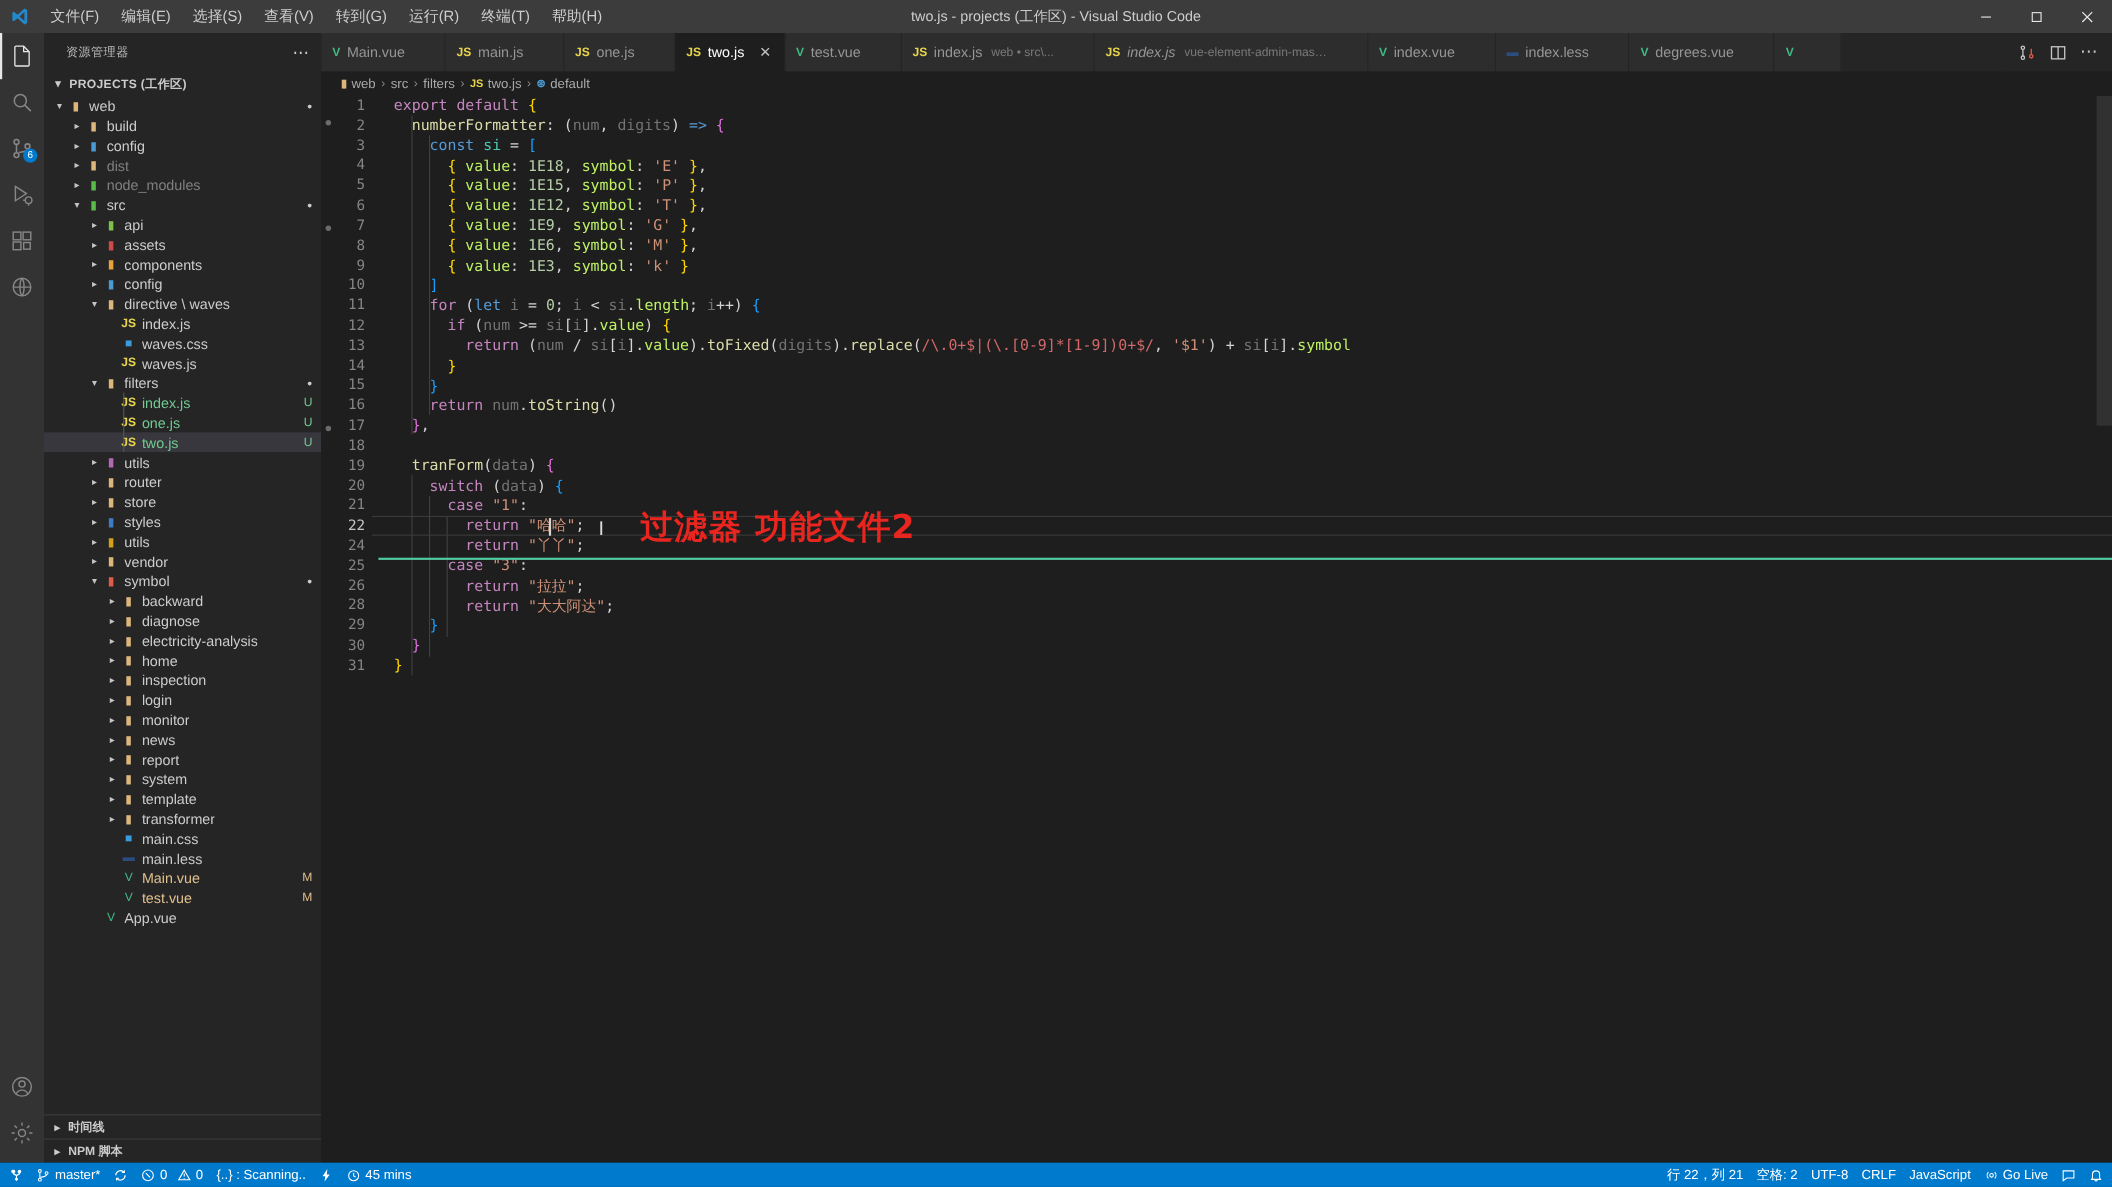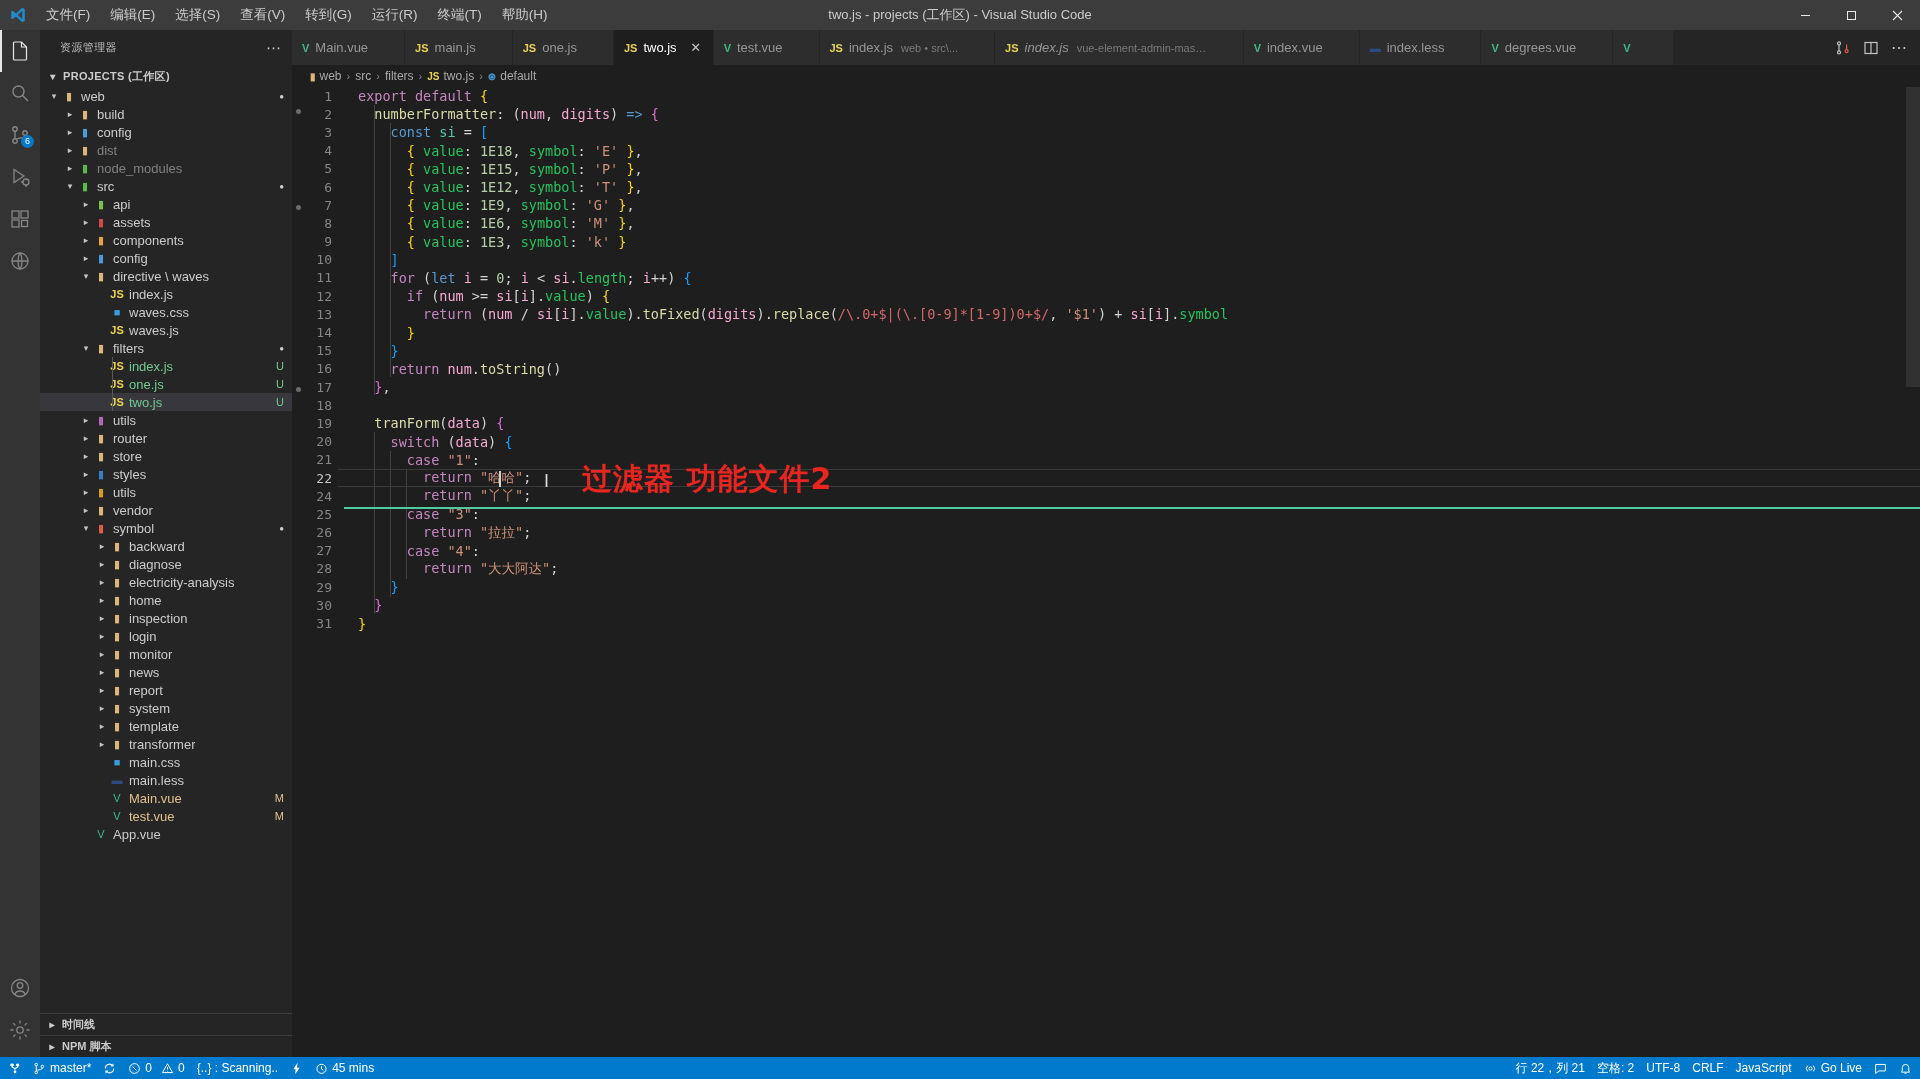--- a/index.html
+++ b/index.html
@@ -132,21 +132,21 @@
   }
   .ln.cur { color: #c6c6c6; }
   .ctext {
     font-family: "DejaVu Sans Mono", monospace; font-size: 13.5px; color: #d4d4d4;
     letter-spacing: 0px; padding-left: 6px;
   }
   .cur-line-border { position:absolute; left:46px; right:0; height:18.2px; border-top:1px solid #3a3a3a; border-bottom:1px solid #3a3a3a;}
 
   
   .kw{color:#c586c0}.kw2{color:#569cd6}.fn{color:#dcdcaa}.str{color:#ce9178}
-  .num{color:#b5cea8}.prop{color:#22c55e}.var{color:#f9a8d4}.pun{color:#d4d4d4}
+  .num{color:#b5cea8}.prop{color:#bef264}.var{color:#737373}.pun{color:#d4d4d4}
   .op{color:#d4d4d4}.rx{color:#d16969}.cls{color:#4ec9b0}.arrow{color:#569cd6}
   .brkt1{color:#ffd700}.brkt2{color:#da70d6}.brkt3{color:#179fff}
 
   .indent-mark { position:absolute; top:0; bottom:0; width:1px; background:#404040; }
 
   .cursor-caret {
     position:absolute; width:2px; background:#d4d4d4;
   }
   .mouse-ibeam {
     position: absolute; color: #dcdcdc; font-size: 17px; font-family:"DejaVu Sans", sans-serif;
@@ -647,21 +647,20 @@
             <div class="line"><span class="ln">16</span><span class="ctext">    <span class="kw">return</span> <span class="var">num</span><span class="pun">.</span><span class="fn">toString</span><span class="pun">()</span></span></div>
             <div class="line"><span class="ln">17</span><span class="ctext">  <span class="brkt2">}</span><span class="pun">,</span></span></div>
             <div class="line"><span class="ln">18</span><span class="ctext"></span></div>
             <div class="line"><span class="ln">19</span><span class="ctext">  <span class="fn">tranForm</span><span class="pun">(</span><span class="var">data</span><span class="pun">)</span> <span class="brkt2">{</span></span></div>
             <div class="line"><span class="ln">20</span><span class="ctext">    <span class="kw">switch</span> <span class="pun">(</span><span class="var">data</span><span class="pun">)</span> <span class="brkt3">{</span></span></div>
             <div class="line"><span class="ln">21</span><span class="ctext">      <span class="kw">case</span> <span class="str">"1"</span><span class="pun">:</span></span></div>
             <div class="line"><span class="ln cur">22</span><span class="ctext">        <span class="kw">return</span> <span class="str">"哈哈"</span><span class="pun">;</span></span></div>
             <div class="line"><span class="ln">24</span><span class="ctext">        <span class="kw">return</span> <span class="str">"丫丫"</span><span class="pun">;</span></span></div>
             <div class="line"><span class="ln">25</span><span class="ctext">      <span class="kw">case</span> <span class="str">"3"</span><span class="pun">:</span></span></div>
             <div class="line"><span class="ln">26</span><span class="ctext">        <span class="kw">return</span> <span class="str">"拉拉"</span><span class="pun">;</span></span></div>
-            <div class="line"><span class="ln">27</span><span class="ctext">      <span class="kw">case</span> <span class="str">"4"</span><span class="pun">:</span></span></div>
             <div class="line"><span class="ln">28</span><span class="ctext">        <span class="kw">return</span> <span class="str">"大大阿达"</span><span class="pun">;</span></span></div>
             <div class="line"><span class="ln">29</span><span class="ctext">    <span class="brkt3">}</span></span></div>
             <div class="line"><span class="ln">30</span><span class="ctext">  <span class="brkt2">}</span></span></div>
             <div class="line"><span class="ln">31</span><span class="ctext"><span class="brkt1">}</span></span></div>
           </div>
         <div class="minimap-slider" style="top:0; height:300px;"></div>
 
         <div class="cur-line-border" style="top:382px;"></div>
 
         <div class="green-underline" style="left:52px; right:0; top:420px;"></div>

